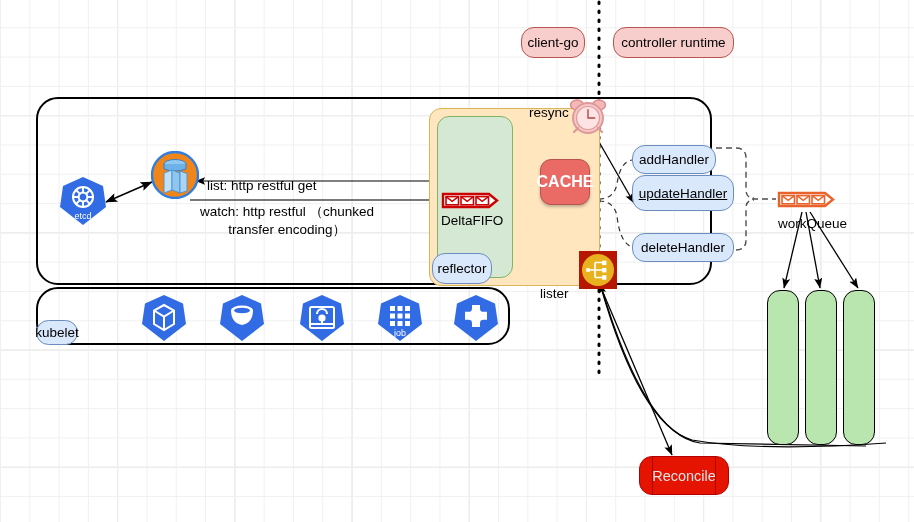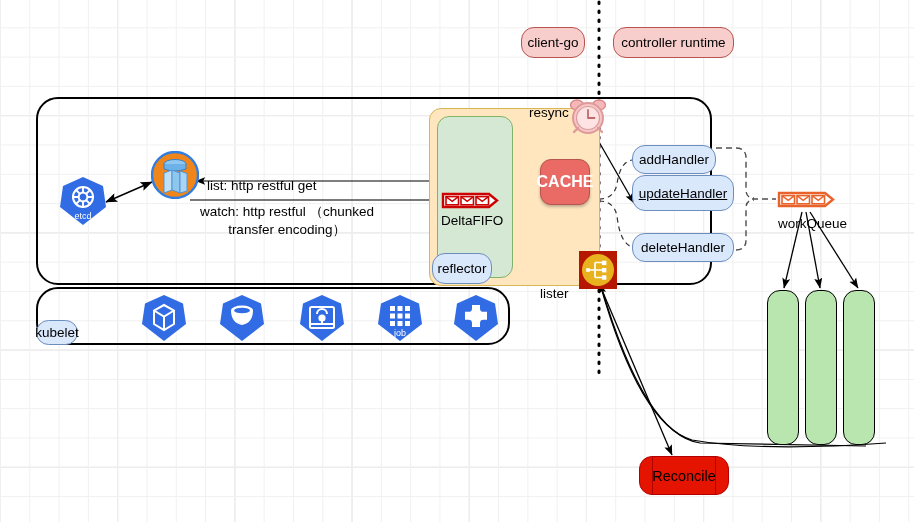--- a/index.html
+++ b/index.html
@@ -90,21 +90,21 @@
     display: flex;
     align-items: center;
     justify-content: center;
     box-shadow: 0 2px 3px rgba(0,0,0,.25);
   }
 
   
   .reconcile-box {
     background: #e51400;
     border: 1px solid #b20000;
-    color: #000000;
+    color: #e5e5e5;
     font-size: 14.5px;
     display: flex;
     align-items: center;
     justify-content: center;
   }
   .reconcile-box::before,
   .reconcile-box::after {
     content: "";
     position: absolute;
     top: 0; bottom: 0;

